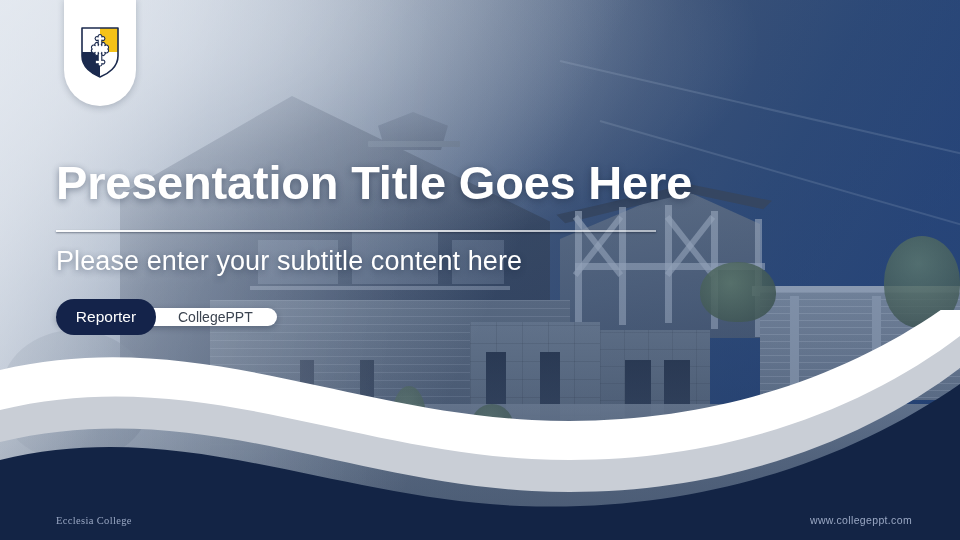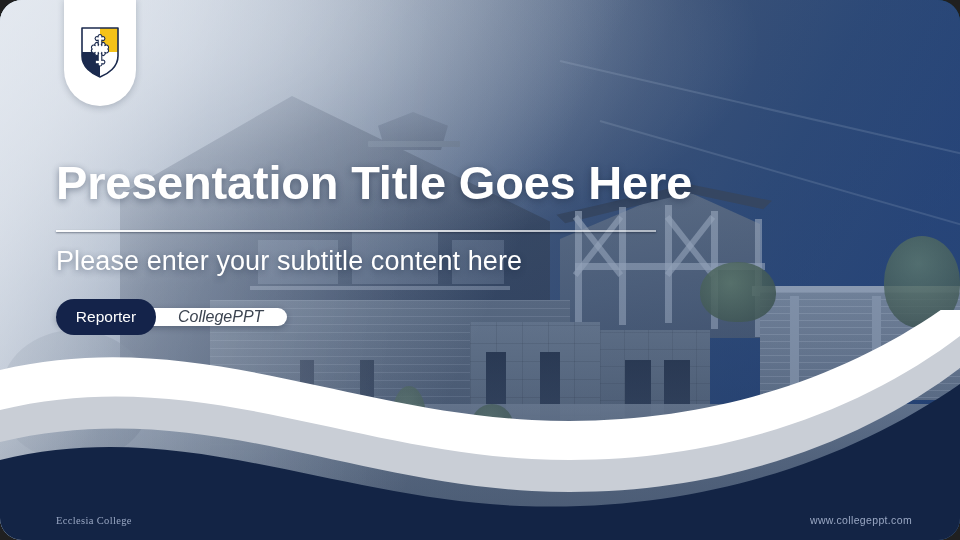--- a/index.html
+++ b/index.html
@@ -9,21 +9,20 @@
     background: #202020;
   }
   .slide {
     position: relative;
     width: 960px;
     height: 540px;
     overflow: hidden;
     background: #0c4a6e;
     font-family: "Liberation Sans", sans-serif;
     user-select: none;
-    border-radius: 22px;
   }
 
   
   .photo {
     position: absolute;
     inset: 0;
     overflow: hidden;
   }
   
   .sky {
@@ -275,24 +274,23 @@
     border-radius: 18px;
     display: flex;
     align-items: center;
     justify-content: center;
     font-size: 15.5px;
     padding: 0 14px;
     box-sizing: border-box;
   }
   .pill-value {
     color: #3c4450;
-    font-size: 16px;
+    font-size: 14px;
     padding: 0 24px 0 22px;
     white-space: nowrap;
-    font-style: italic;
   }
 
   
   .footer-left {
     position: absolute;
     left: 56px; bottom: 14px;
     font-size: 10.5px;
     color: #9aa8c4;
     letter-spacing: .35px;
     font-family: Liberation Serif, serif;

